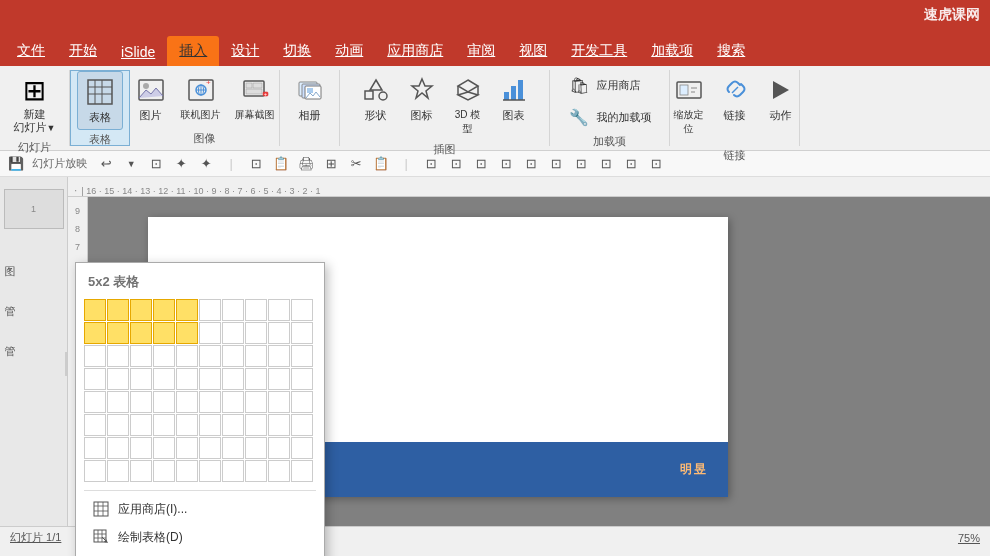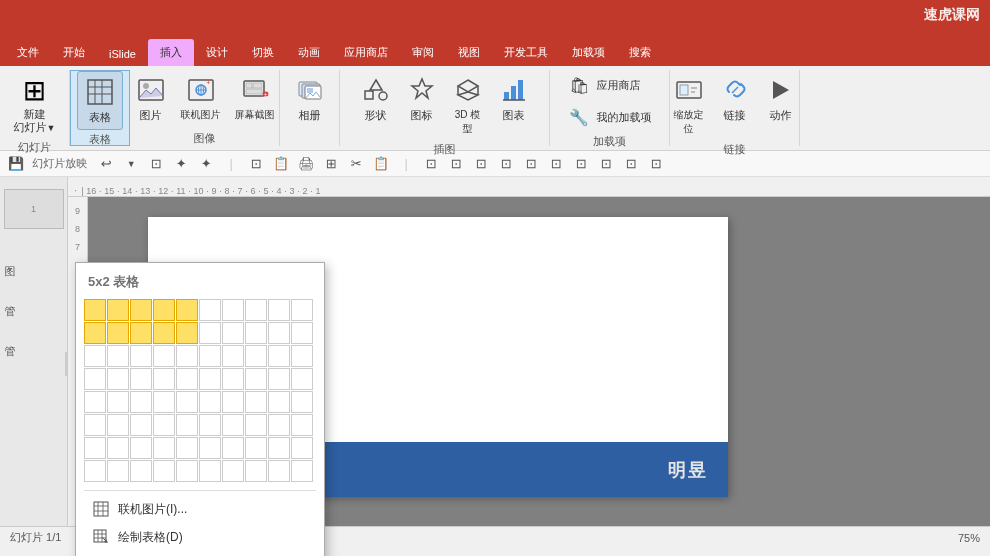--- a/index.html
+++ b/index.html
@@ -26,26 +26,27 @@
     .ribbon-tabs {
       background: #c0392b;
       display: flex;
       align-items: flex-end;
       padding-left: 5px;
       height: 36px;
     }
     .ribbon-tab {
       padding: 6px 12px;
       color: white;
-      font-size: 11px;
+      font-size: 14px;
       cursor: pointer;
       border-radius: 3px 3px 0 0;
+      text-decoration: underline;
     }
     .ribbon-tab.active {
-      background: #f0abfc;
+      background: #f97316;
       color: #333;
     }
 
     
     .ribbon-toolbar {
       background: #f0f0f0;
       border-bottom: 1px solid #d0d0d0;
       display: flex;
       align-items: stretch;
       padding: 4px 0;
@@ -240,22 +241,22 @@
       right: 0;
       height: 55px;
       background: #2e5fa3;
       display: flex;
       align-items: center;
       justify-content: flex-end;
       padding-right: 20px;
     }
 
     .slide-title-text {
-      color: #e5e5e5;
-      font-size: 18px;
+      color: #fdba74;
+      font-size: 12px;
       font-weight: bold;
       letter-spacing: 2px;
       padding-left: 44px;
     }
 
     
     .table-dropdown {
       position: absolute;
       left: 75px;
       top: 85px;
@@ -326,20 +327,21 @@
 
     .status-bar {
       height: 22px;
       background: #f0f0f0;
       border-top: 1px solid #ccc;
       display: flex;
       align-items: center;
       padding: 0 10px;
       font-size: 11px;
       color: #555;
+      text-decoration: underline;
     }
   </style>
 </head>
 <body>
 
 <div class="title-bar">
   <span class="title-bar-logo">速虎课网</span>
 </div>
 
 <div class="ribbon-tabs">
@@ -501,21 +503,21 @@
         <span>应用商店</span>
       </div>
       <div class="ribbon-btn-small" style="flex-direction:row; gap:5px; padding:3px 6px; width:100%;">
         <div class="ribbon-btn-small-icon" style="color:#4a90d9;">🔧</div>
         <span>我的加载项</span>
       </div>
     </div>
     <div class="ribbon-group-label">加载项</div>
   </div>
 
-  <div class="ribbon-group" style="width:130px;">
+  <div class="ribbon-group" style="width:130px;gap:6px;">
     <div class="ribbon-group-items" style="flex:1; gap:2px;">
       <div class="ribbon-btn">
         <div class="ribbon-btn-icon">
           <svg width="28" height="28" viewBox="0 0 28 28">
             <rect x="2" y="6" width="24" height="16" fill="none" stroke="#555" stroke-width="1.5" rx="1"></rect>
             <rect x="5" y="9" width="8" height="10" fill="#ddeeff" stroke="#888" stroke-width="0.8"></rect>
             <line x1="16" y1="12" x2="22" y2="12" stroke="#888" stroke-width="1"></line>
             <line x1="16" y1="16" x2="20" y2="16" stroke="#888" stroke-width="1"></line>
           </svg>
         </div>
@@ -706,21 +708,21 @@
     <div class="dropdown-item">
       <div class="dropdown-item-icon">
         <svg width="16" height="16" viewBox="0 0 16 16">
           <rect x="1" y="1" width="14" height="14" fill="none" stroke="#555" stroke-width="1"></rect>
           <line x1="1" y1="5" x2="15" y2="5" stroke="#555" stroke-width="0.8"></line>
           <line x1="1" y1="10" x2="15" y2="10" stroke="#555" stroke-width="0.8"></line>
           <line x1="5" y1="1" x2="5" y2="15" stroke="#555" stroke-width="0.8"></line>
           <line x1="10" y1="1" x2="10" y2="15" stroke="#555" stroke-width="0.8"></line>
         </svg>
       </div>
-      <span>联机图片(I)...</span>
+      <span>应用商店(I)...</span>
     </div>
     <div class="dropdown-item">
       <div class="dropdown-item-icon">
         <svg width="16" height="16" viewBox="0 0 16 16">
           <rect x="1" y="1" width="12" height="12" fill="none" stroke="#555" stroke-width="1"></rect>
           <line x1="1" y1="5" x2="13" y2="5" stroke="#555" stroke-width="0.8"></line>
           <line x1="1" y1="9" x2="13" y2="9" stroke="#555" stroke-width="0.8"></line>
           <line x1="5" y1="1" x2="5" y2="13" stroke="#555" stroke-width="0.8"></line>
           <line x1="9" y1="1" x2="9" y2="13" stroke="#555" stroke-width="0.8"></line>
           <path d="M13,10 L15,14 L11,13 Z" fill="#555"></path>

